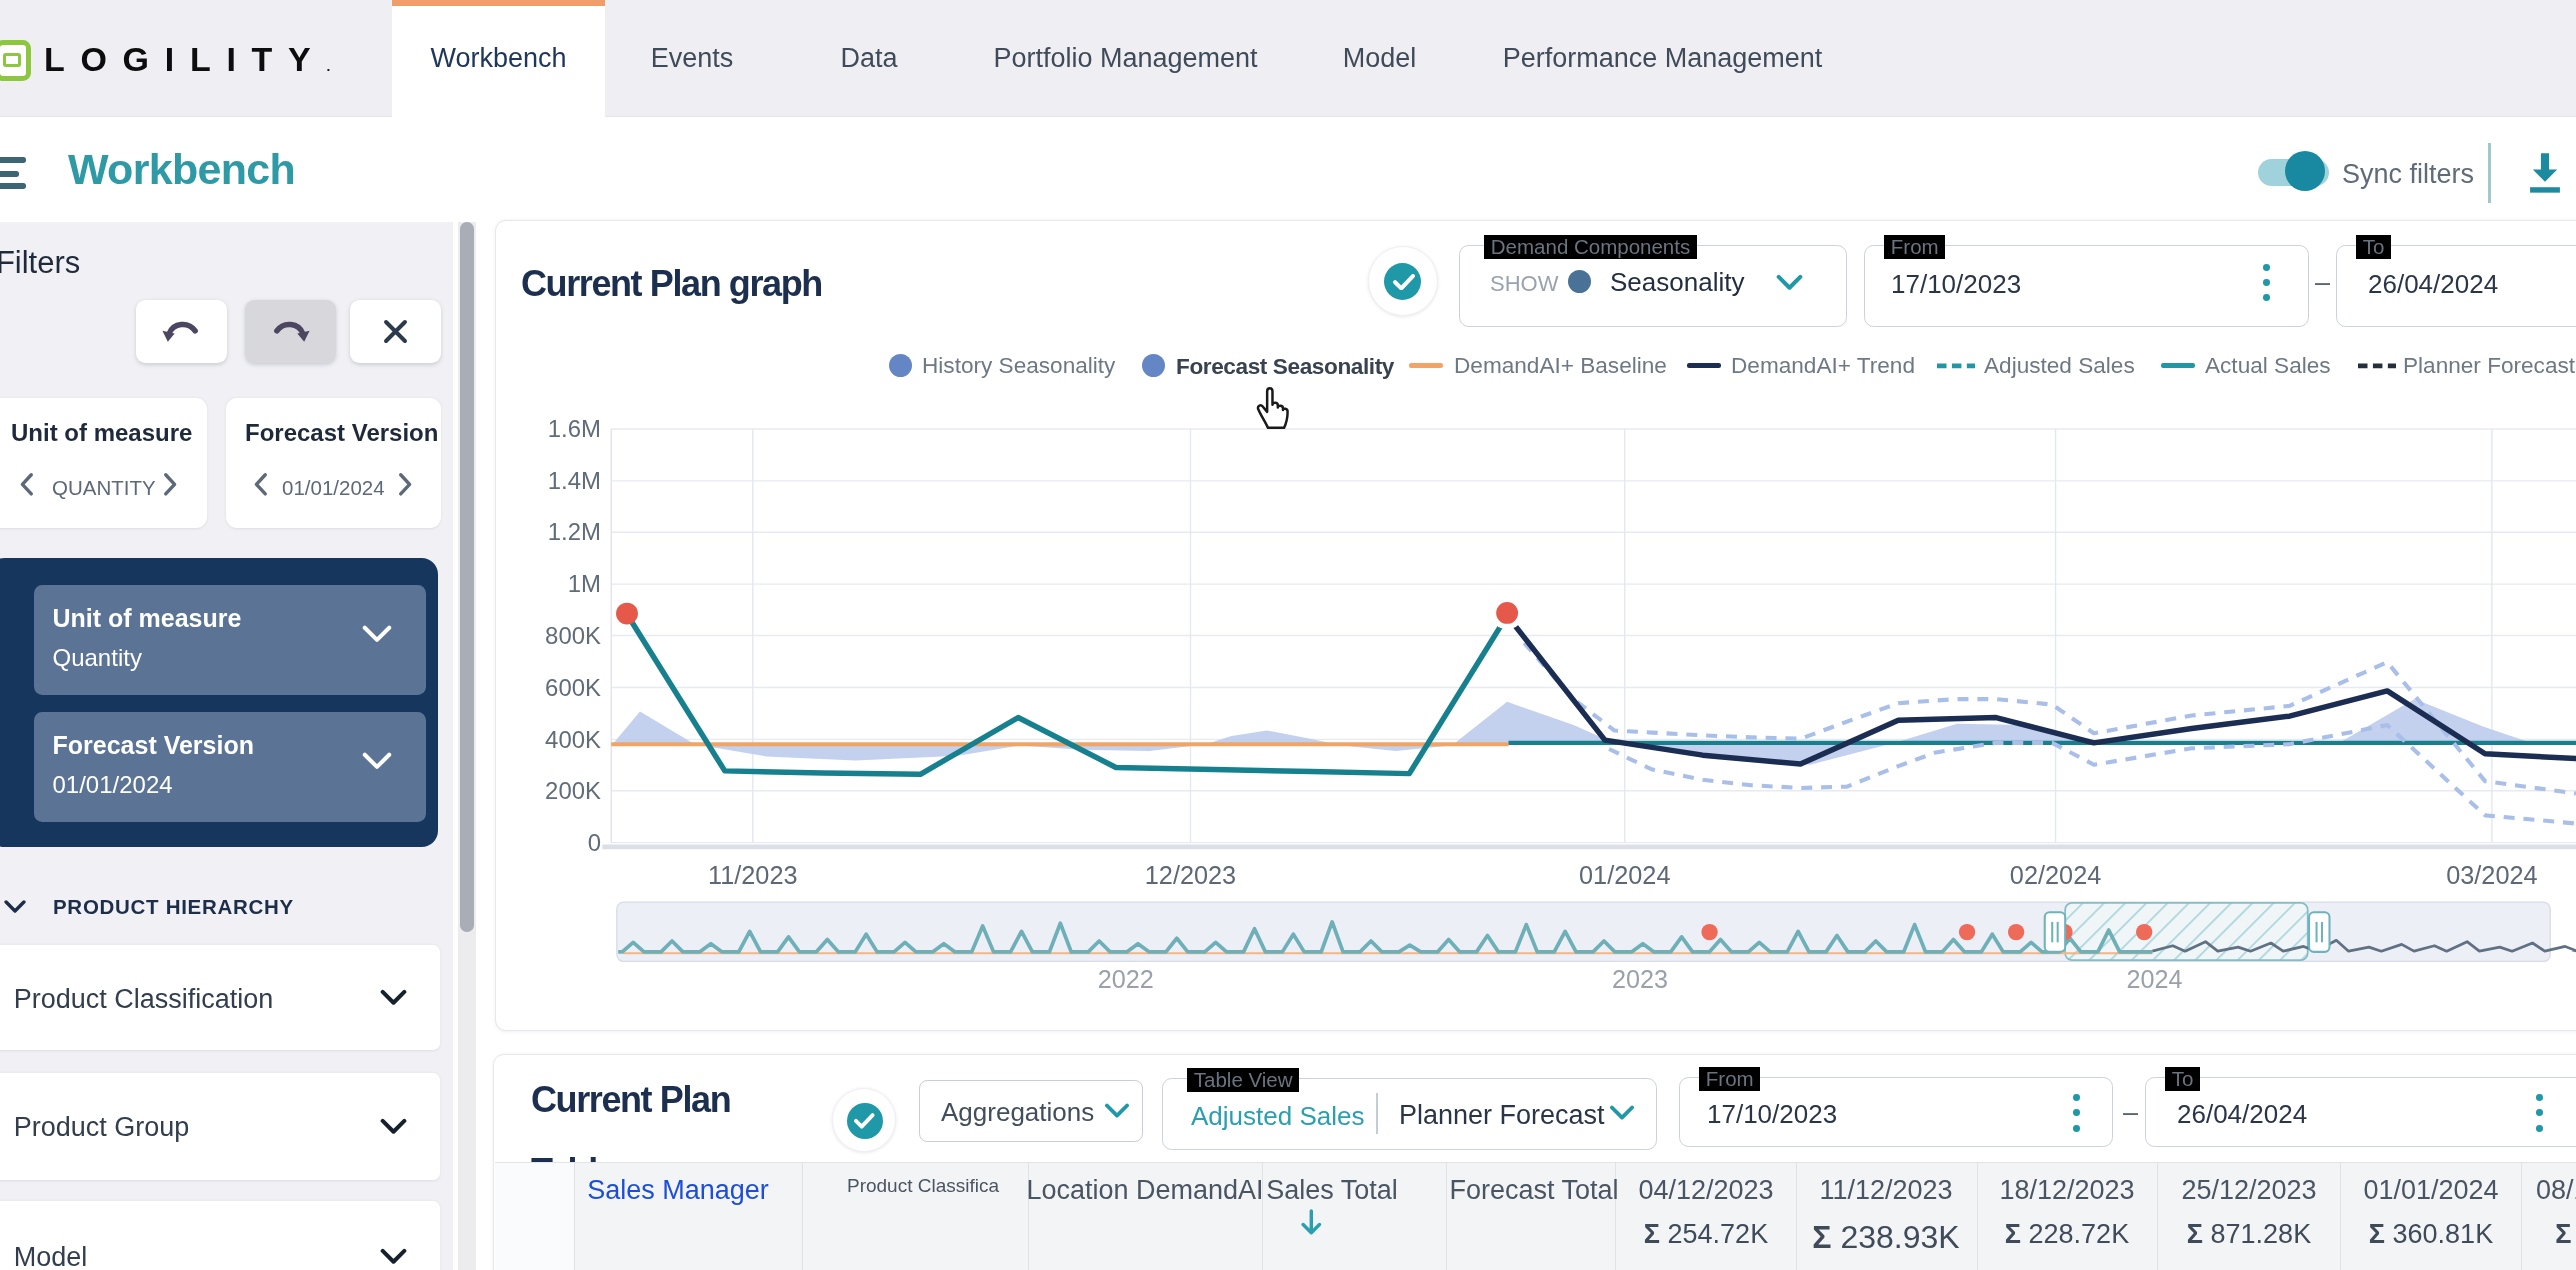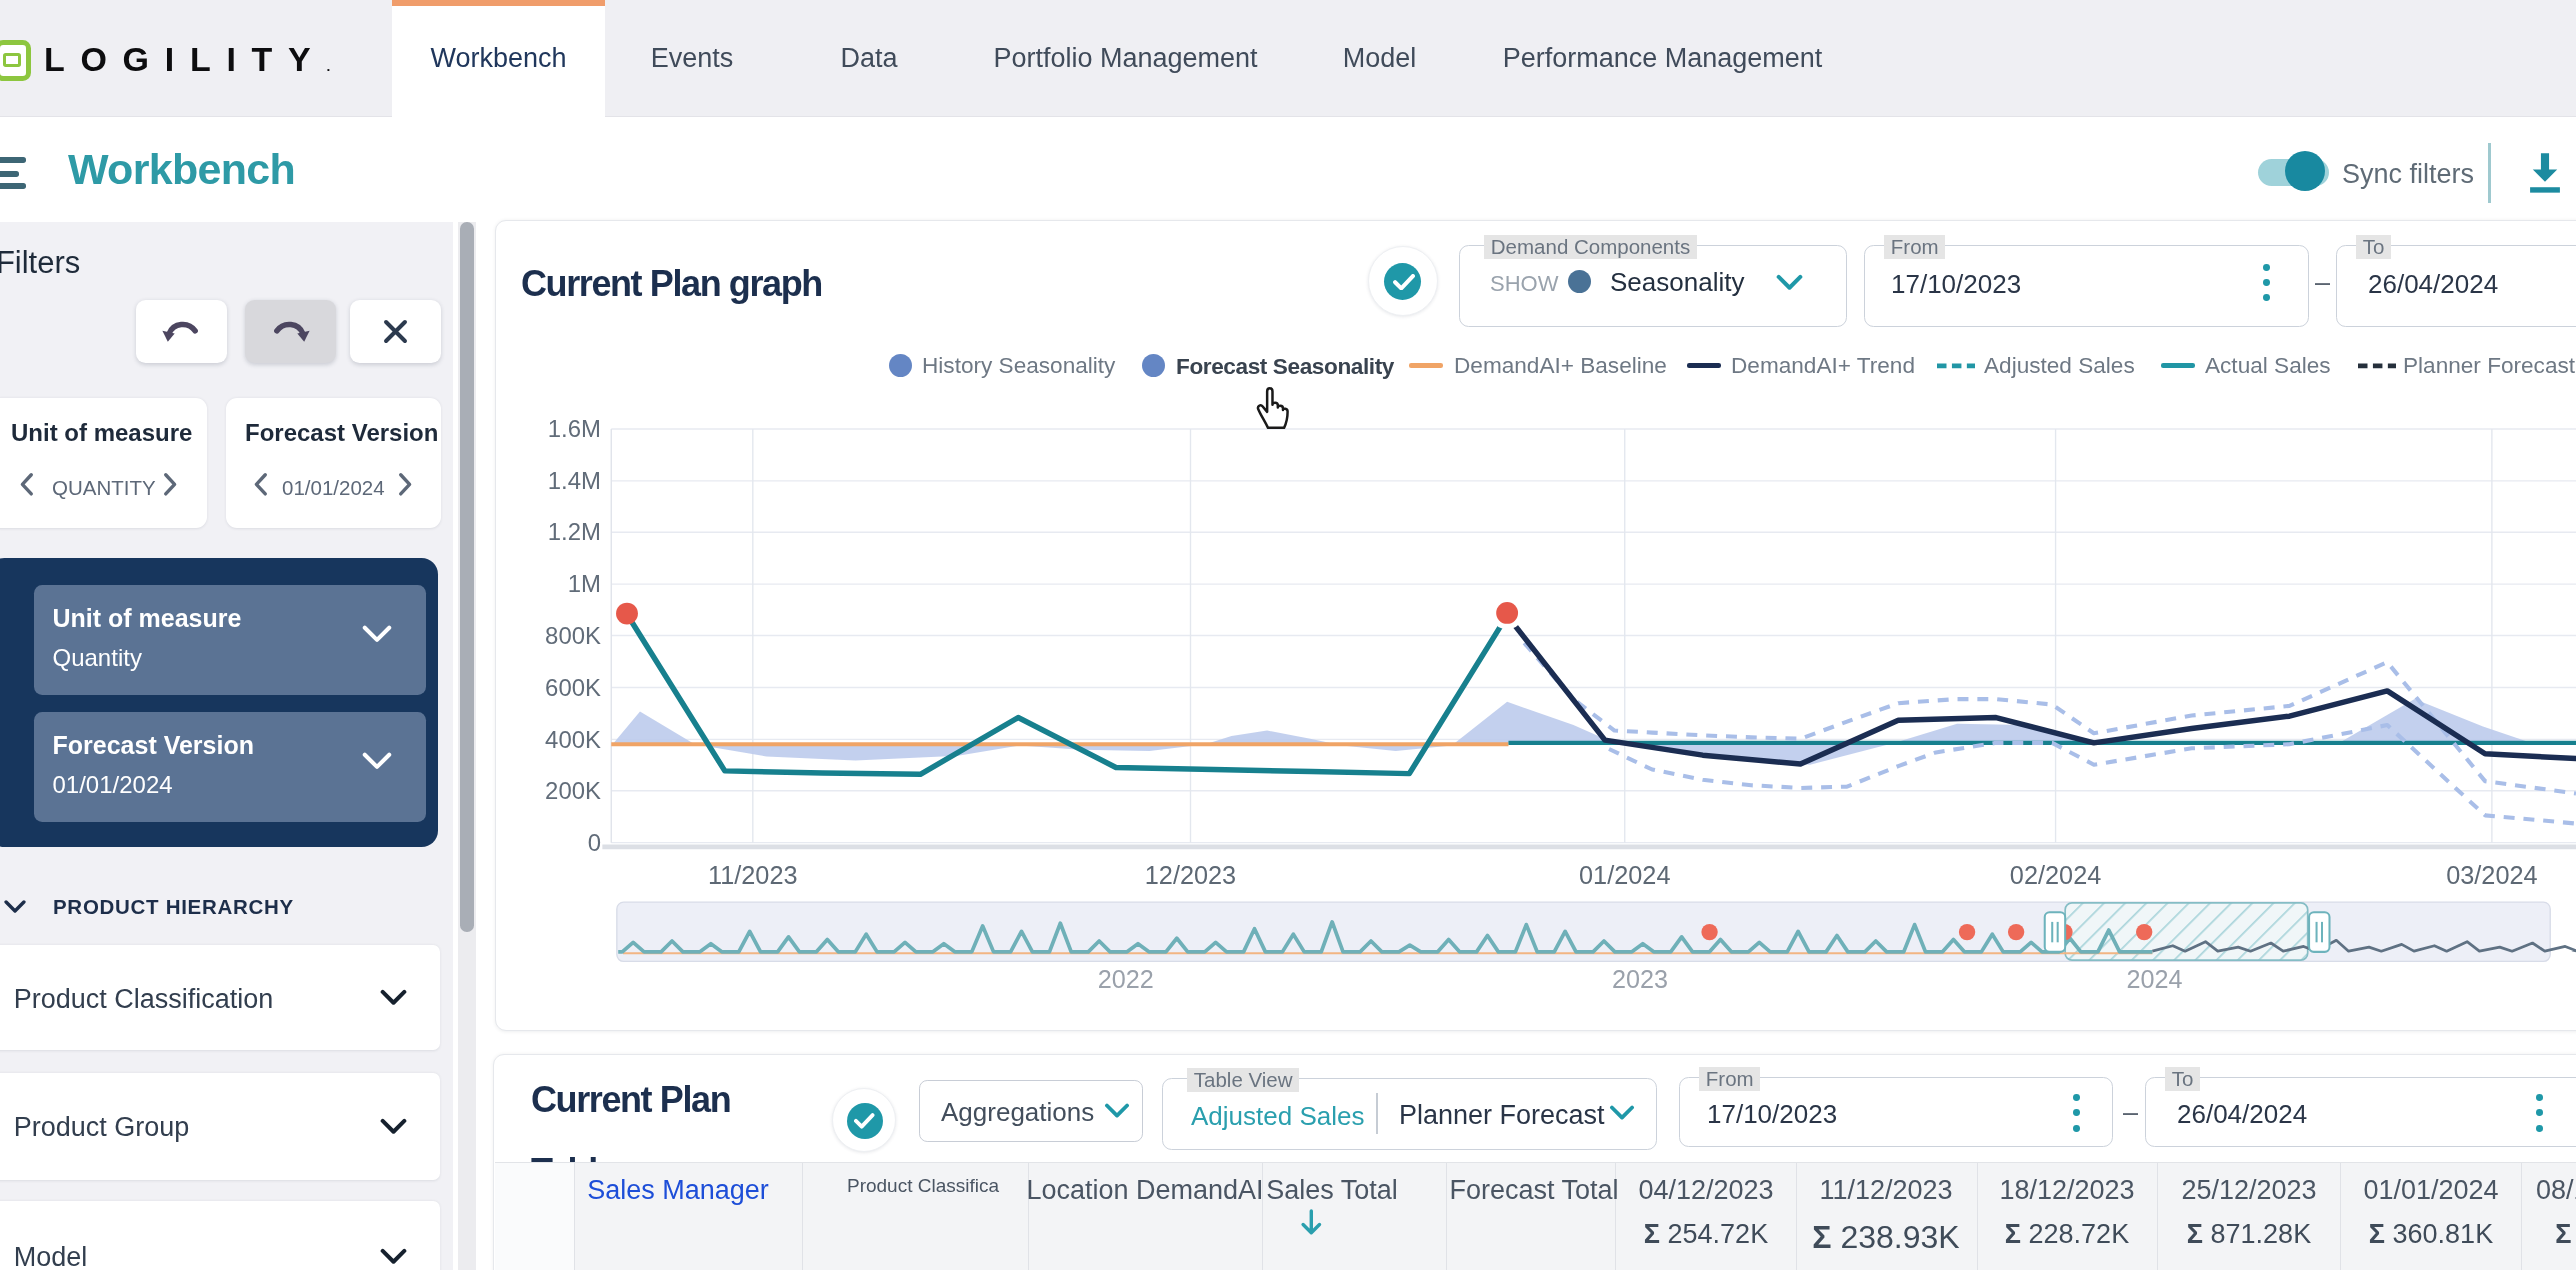--- a/index.html
+++ b/index.html
@@ -13,21 +13,21 @@
   .sidebar { left:0; top:222px; width:453px; height:1049px; background:#f1f1f5; }
   .sbtrack { left:458px; top:222px; width:18px; height:1049px; background:#ececef; }
   .sbthumb { left:460px; top:222px; width:13.7px; height:710px; background:#a9aeb6; border-radius:6.8px; }
   .btn3 { position:absolute; top:300px; width:91px; height:63px; background:#ffffff; border-radius:9.6px; box-shadow:0 1.4px 4.1px rgba(40,50,70,.18); display:flex; align-items:center; justify-content:center; }
   .card-w { position:absolute; background:#ffffff; border-radius:11px; box-shadow:0 0.7px 2.7px rgba(40,50,70,.10); }
   .darkpanel { left:-12.3px; top:558px; width:450px; height:289px; background:#17365d; border-radius:16.4px; }
   .slate { position:absolute; left:34px; width:392px; height:110px; background:#5b7394; border-radius:8.2px; color:#ffffff; }
   .chartcard { left:495px; top:220px; width:2107px; height:811px; background:#ffffff; border:1.4px solid #e6e8ec; border-radius:11px; box-shadow:0 0.7px 3.4px rgba(40,50,70,.08); }
   .tablecard { left:493px; top:1054px; width:2108px; height:226px; background:#ffffff; border:1.4px solid #e6e8ec; border-radius:11px 11px 0 0; box-shadow:0 0.7px 3.4px rgba(40,50,70,.08); }
   .fieldset { position:absolute; border:1.7px solid #ccd2db; border-radius:9.6px; background:#ffffff; }
-  .flabel { position:absolute; top:-11px; font-size:20.5px; color:#6a7480; background:#e5e5e5; padding:0 6.8px; white-space:nowrap; }
+  .flabel { position:absolute; top:-11px; font-size:20.5px; color:#6a7480; background:#000000; padding:0 6.8px; white-space:nowrap; }
   .legtxt { font-size:22.6px; color:#6e7884; white-space:nowrap; }
   svg text { font-family:"Liberation Sans", sans-serif; }
 </style>
 </head>
 <body>
 
 <div class="abs nav"></div>
 <div class="abs tab active" style="left:392px; width:213px;">Workbench</div>
 <div class="abs tab" style="left:609px; width:166px;">Events</div>
 <div class="abs tab" style="left:797px; width:144px;">Data</div>

